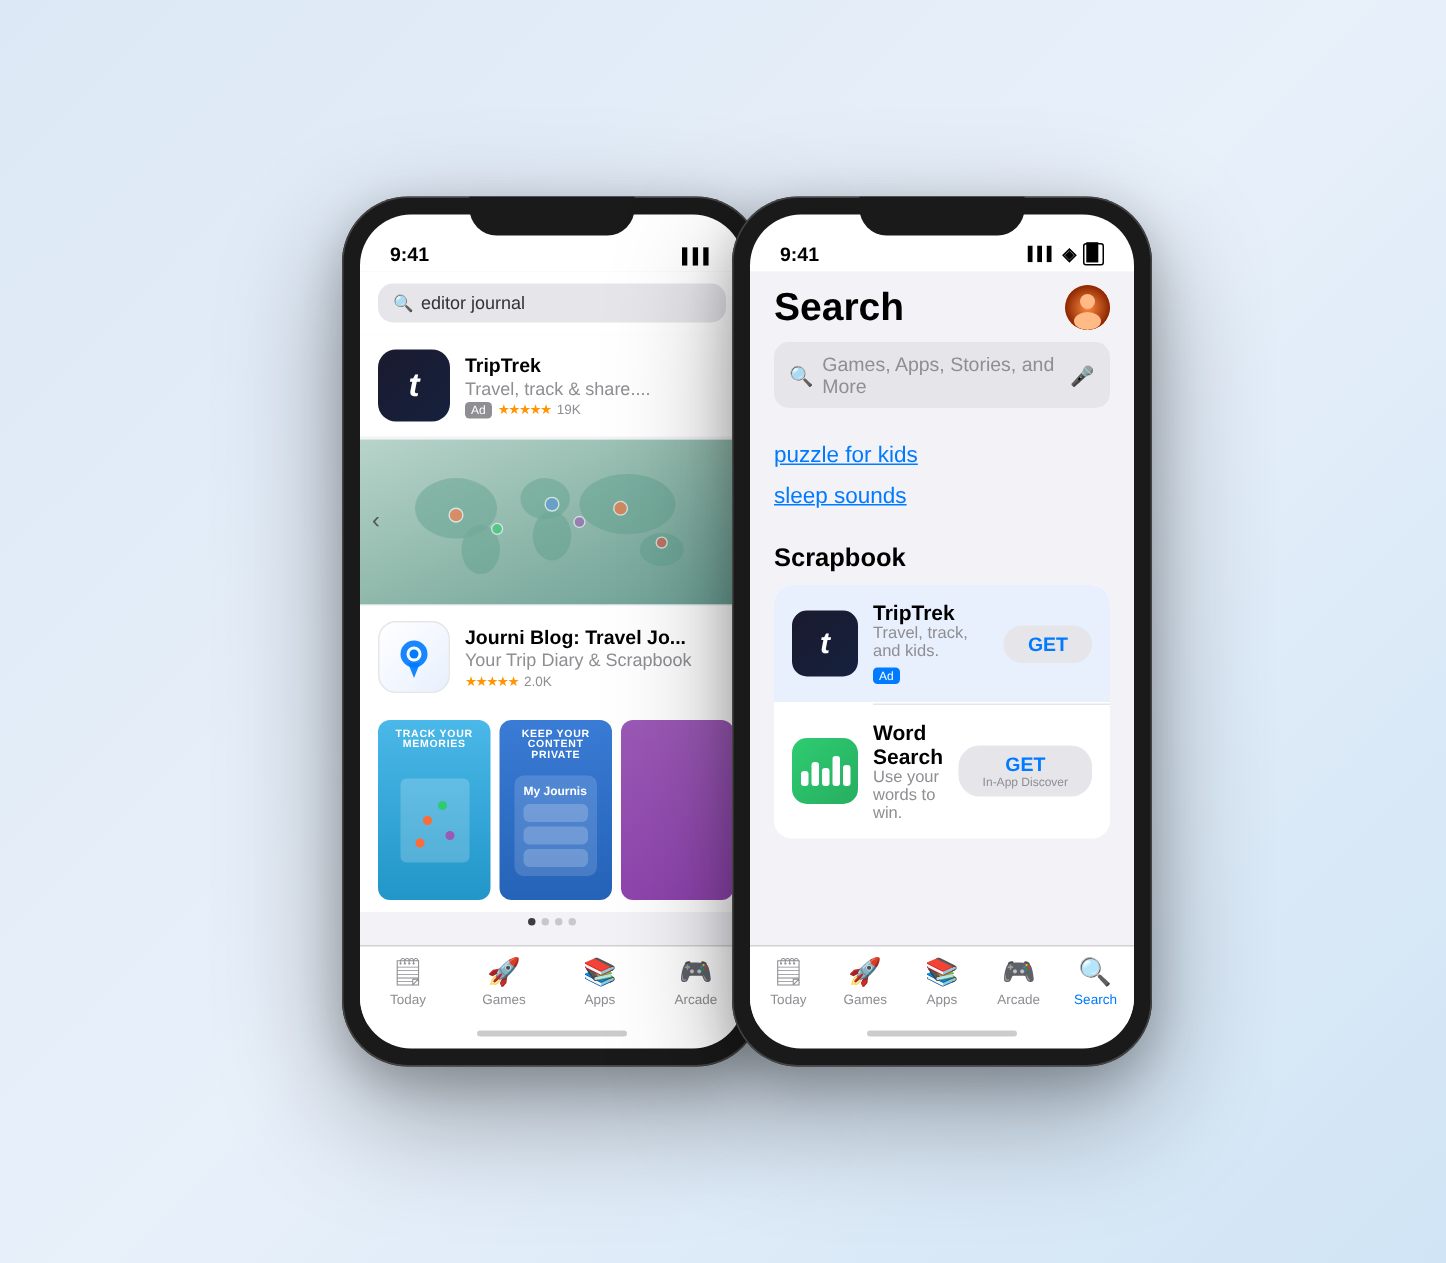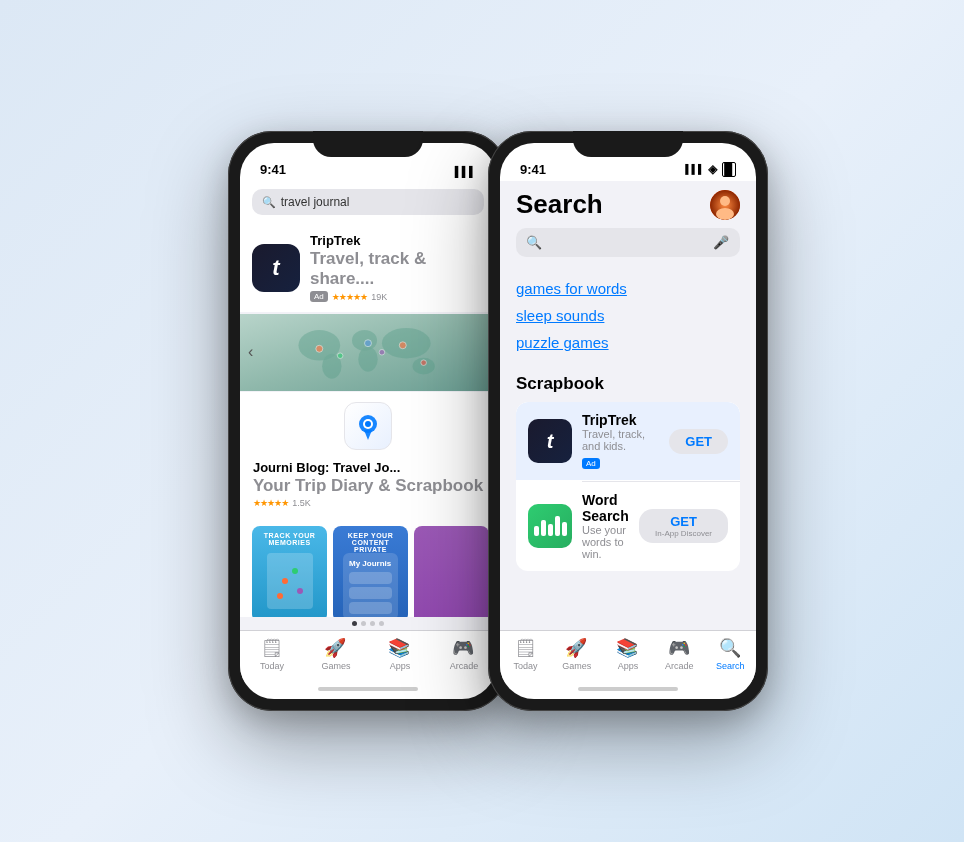--- a/index.html
+++ b/index.html
@@ -173,24 +173,23 @@
       flex: 1;
     }
 
     .app-name {
       font-size: 13px;
       font-weight: 600;
       color: #000;
     }
 
     .app-subtitle {
-      font-size: 17px;
+      font-size: 12px;
       color: #8e8e93;
       margin-top: 1px;
-      font-weight: bold;
     }
 
     .app-meta {
       display: flex;
       align-items: center;
       gap: 4px;
       margin-top: 2px;
     }
 
     .ad-badge {
@@ -237,21 +236,20 @@
       font-size: 16px;
     }
 
     
     .second-result {
       background: #fff;
       padding: 10px 12px;
       display: flex;
       align-items: center;
       gap: 10px;
-      flex-direction: column;
     }
 
     .app-icon-journi {
       width: 48px;
       height: 48px;
       border-radius: 12px;
       background: linear-gradient(135deg, #fff, #e8f0fe);
       border: 1px solid #e5e5ea;
       display: flex;
       align-items: center;
@@ -263,21 +261,21 @@
     .screenshots-row {
       background: #fff;
       padding: 8px 0 8px 12px;
       display: flex;
       gap: 6px;
       overflow: hidden;
     }
 
     .screenshot-thumb {
       width: 75px;
-      height: 96px;
+      height: 120px;
       border-radius: 8px;
       flex-shrink: 0;
       overflow: hidden;
     }
 
     .screenshot-thumb-1 {
       background: linear-gradient(to bottom, #4ab8e8, #2196c8);
       display: flex;
       flex-direction: column;
       align-items: center;
@@ -569,21 +567,21 @@
         <div class="status-icons">
           <span>▌▌▌</span>
         </div>
       </div>
 
       <div class="screen-content left-screen-content">
 
         <div class="search-bar-row">
           <div class="search-bar">
             <span class="search-icon-sm">🔍</span>
-            <span>travel journal</span>
+            <span>editor journal</span>
           </div>
         </div>
 
         <div class="result-card">
           <div class="result-card-ad">
             <div class="app-icon-left">
               <span>t</span>
             </div>
             <div class="app-info">
               <div class="app-name">TripTrek</div>
@@ -631,21 +629,21 @@
               <circle cx="14" cy="12" r="5" fill="#fff"></circle>
               <circle cx="14" cy="12" r="3" fill="#007aff"></circle>
               <polygon points="14,28 10,18 18,18" fill="#007aff" opacity="0.9"></polygon>
             </svg>
           </div>
           <div class="app-info">
             <div class="app-name">Journi Blog: Travel Jo...</div>
             <div class="app-subtitle">Your Trip Diary &amp; Scrapbook</div>
             <div class="app-meta">
               <span class="stars">★★★★★</span>
-              <span class="rating-count">1.5K</span>
+              <span class="rating-count">2.0K</span>
             </div>
           </div>
         </div>
 
         <div class="screenshots-row">
           <div class="screenshot-thumb screenshot-thumb-1">
             <div class="screenshot-label">TRACK YOUR</div>
             <div class="screenshot-label">MEMORIES</div>
             <div style="flex:1; display:flex; align-items:center; justify-content:center;">
               <svg width="50" height="60" viewBox="0 0 50 60">
@@ -735,28 +733,28 @@
                       <stop offset="100%" stop-color="#8b2500"></stop>
                     </radialGradient>
                   </defs>
                   <circle cx="15" cy="11" r="5" fill="#ffba85"></circle>
                   <ellipse cx="15" cy="24" rx="9" ry="6" fill="#ffba85"></ellipse>
                 </svg>
               </div>
             </div>
             <div class="search-field">
               <span style="color:#8e8e93;">🔍</span>
+              <span style="font-size:13px; color:#8e8e93;">Games, Apps, Stories, and More</span>
               <span class="search-field-mic">🎤</span>
             </div>
           </div>
 
           <div class="discover-section">
-            <a class="discover-link" href="#">games for words</a>
+            <a class="discover-link" href="#">puzzle for kids</a>
             <a class="discover-link" href="#">sleep sounds</a>
-            <a class="discover-link" href="#">puzzle games</a>
           </div>
 
           <div class="suggested-section">
             <div class="section-title">Scrapbook</div>
             <div class="suggested-apps-container">
 
               <div class="suggested-app-row highlighted">
                 <div class="app-icon-triptrek">t</div>
                 <div class="app-info-right">
                   <div class="app-name-right">TripTrek</div>

